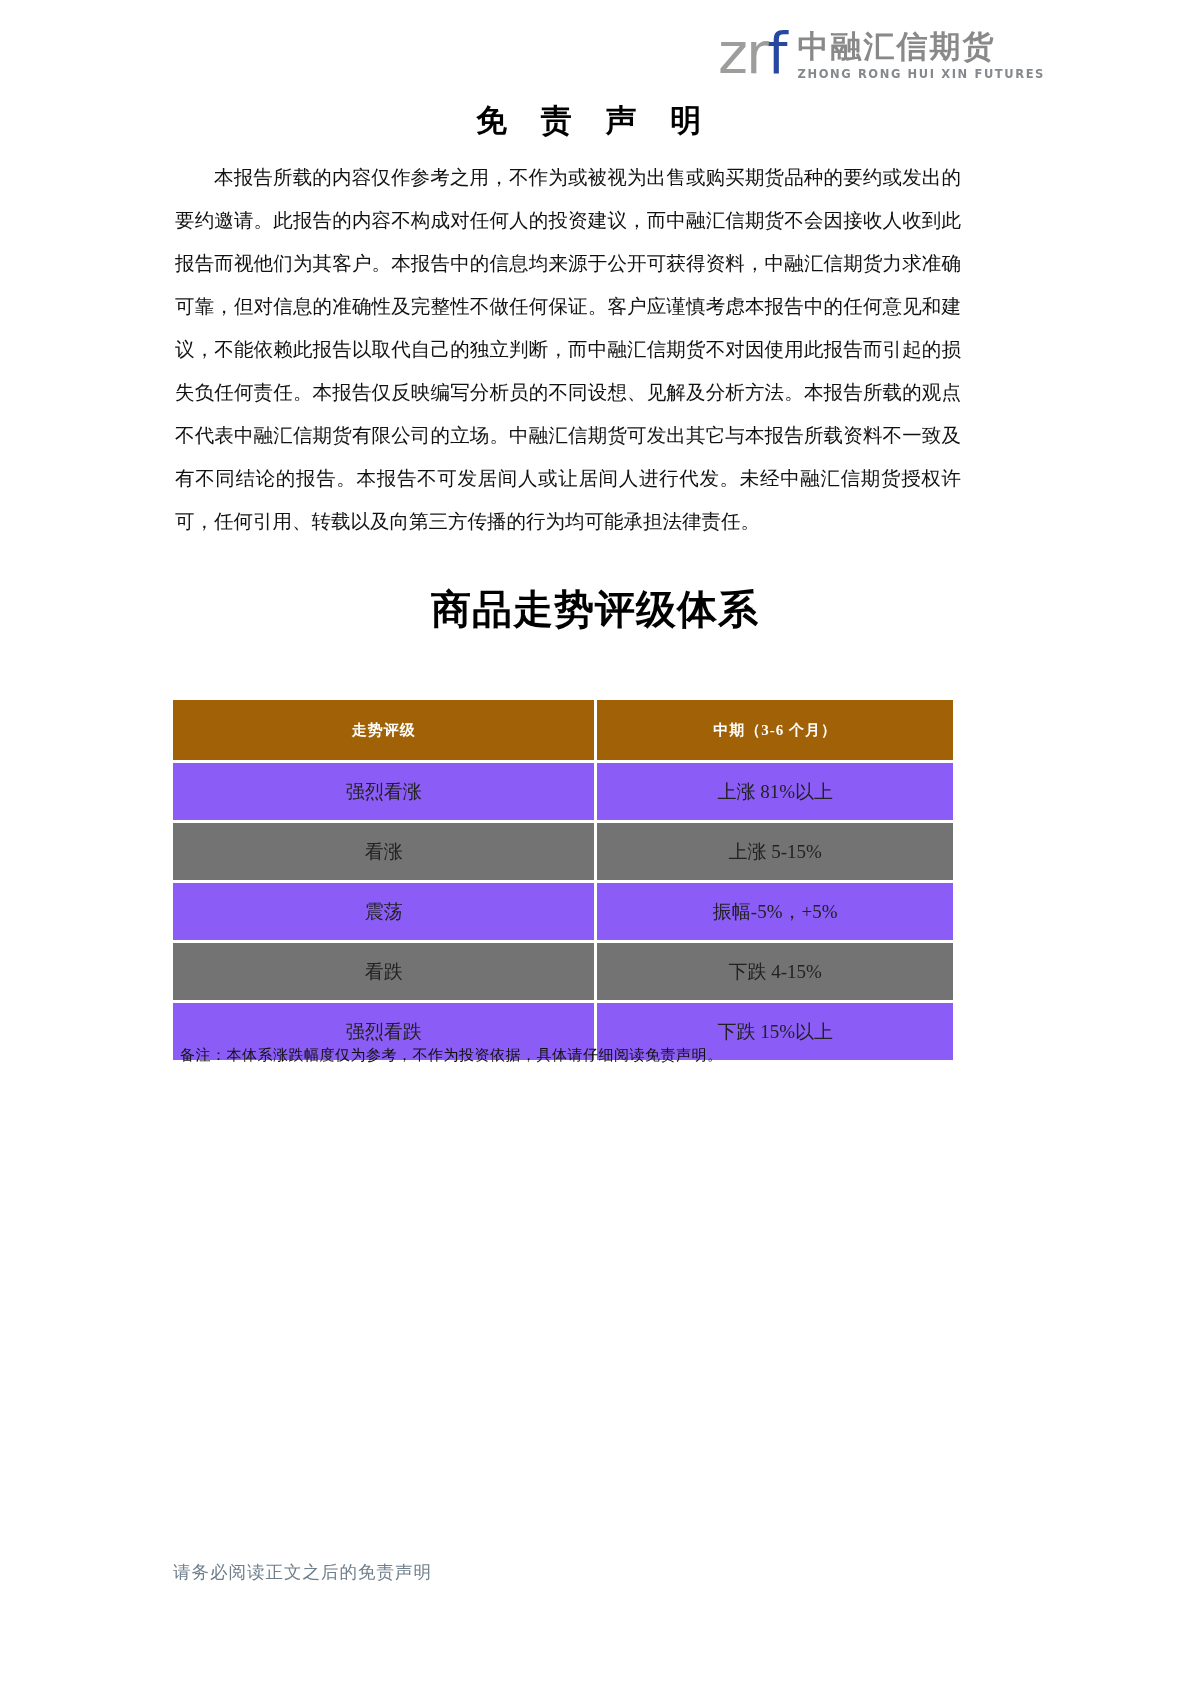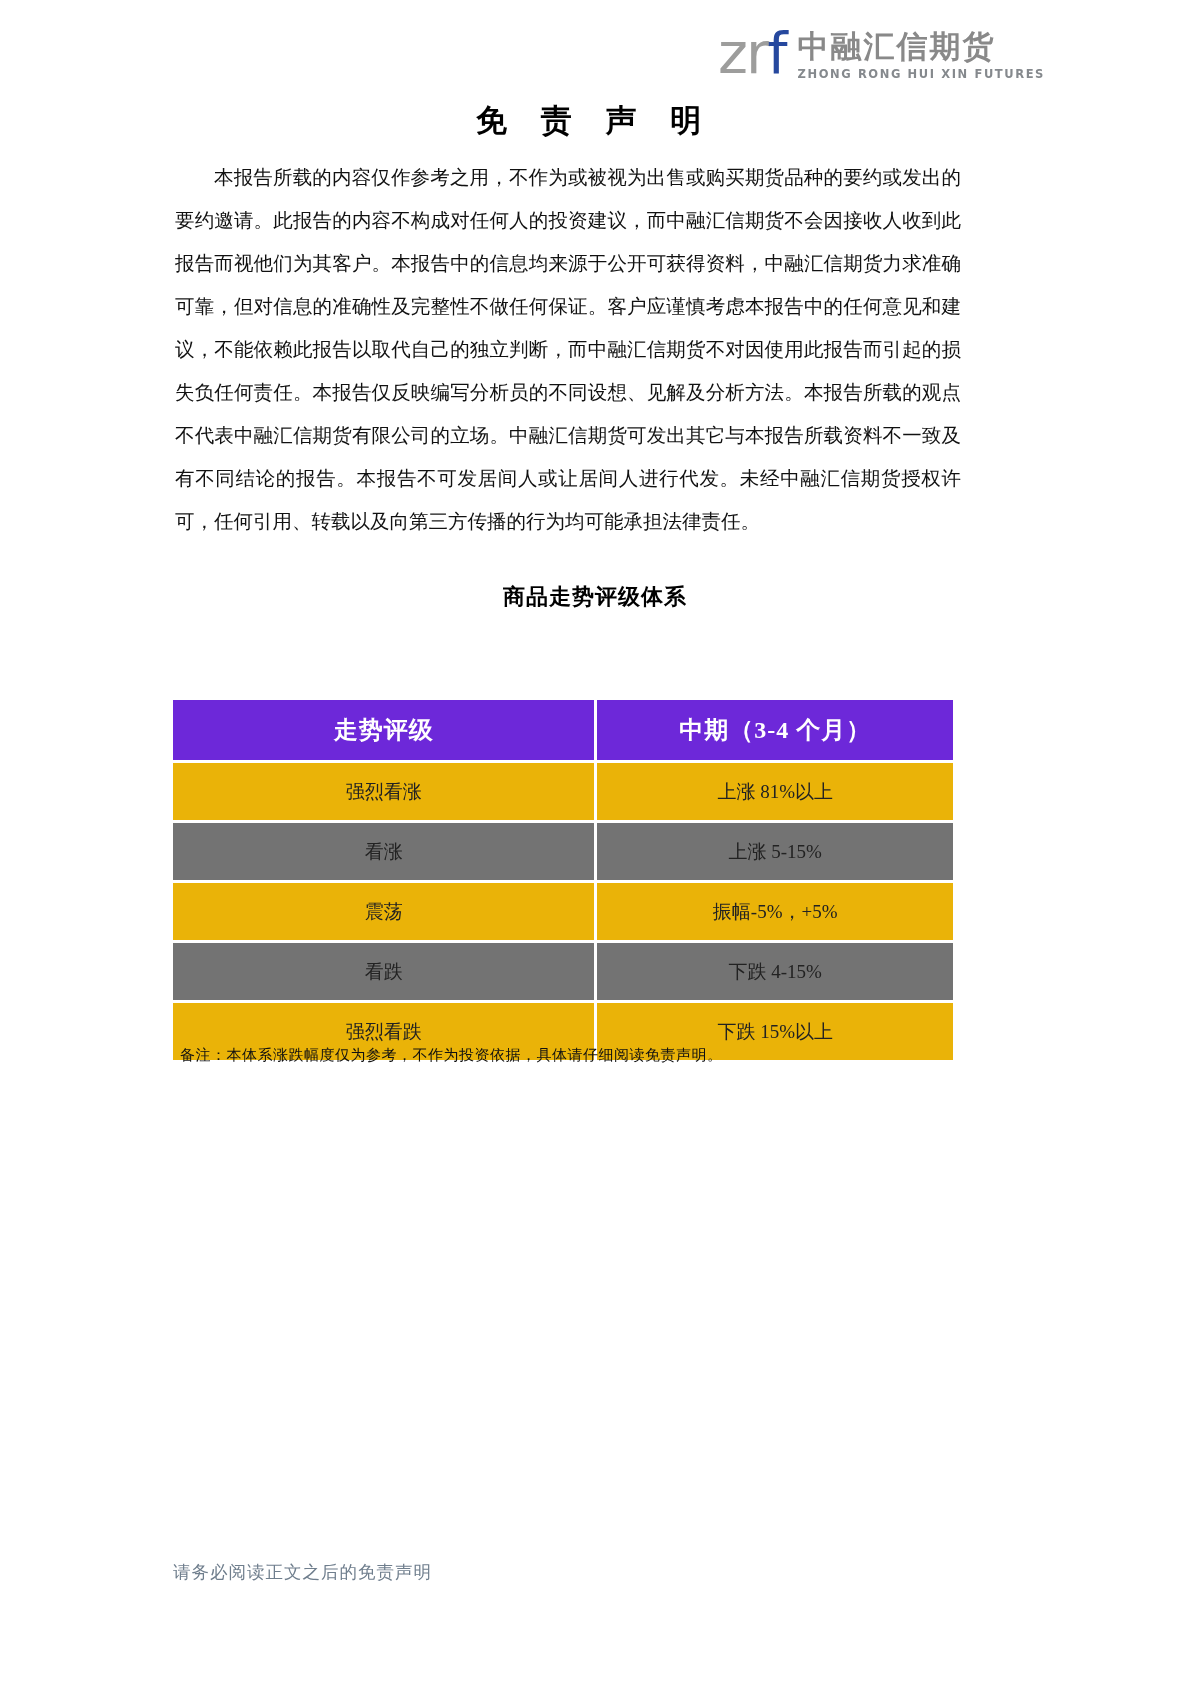--- a/index.html
+++ b/index.html
@@ -30,21 +30,21 @@
   }
 
   
   .doc-title{
     position:absolute;top:100px;left:0;width:100%;
     text-align:center;font-size:31px;font-weight:700;color:#000;
     letter-spacing:13px;margin:0;
   }
   .section-title{
     position:absolute;top:582px;left:0;width:100%;
-    text-align:center;font-size:22px;font-weight:800;color:#000;margin:0;
+    text-align:center;font-size:40px;font-weight:800;color:#000;margin:0;
     font-family:"DejaVu Sans","Liberation Sans",sans-serif;
     letter-spacing:1px;
   }
 
   
   .disclaimer{
     position:absolute;top:156px;left:175px;width:786px;
     font-size:19.5px;line-height:43px;text-align:justify;
     text-indent:2em;margin:0;color:#111;
   }
@@ -54,26 +54,26 @@
     position:absolute;top:697px;left:170px;width:786px;
     border-collapse:collapse;table-layout:fixed;
   }
   .rating-table col.c1{width:54.2%;}
   .rating-table col.c2{width:45.8%;}
   .rating-table th,.rating-table td{
     border:3px solid #ffffff;text-align:center;vertical-align:middle;
     padding:0;
   }
   .rating-table th{
-    background:#6d28d9;color:#ffffff;font-weight:700;font-size:24px;
+    background:#a16207;color:#ffffff;font-weight:700;font-size:15px;
     height:60px;font-family:"Liberation Serif","DejaVu Serif",serif;
     letter-spacing:1px;
   }
   .rating-table td{height:57px;font-size:19px;color:#222;}
-  .rating-table tr.row-gray td{background:#eab308;}
+  .rating-table tr.row-gray td{background:#8b5cf6;}
   .rating-table tr.row-blue td{background:#737373;}
 
   .table-note{
     position:absolute;top:1046px;left:180px;margin:0;
     font-size:15px;color:#111;letter-spacing:0.5px;
   }
 
   
   .page-footer{
     position:absolute;top:1560px;left:173px;
@@ -100,21 +100,21 @@
   <h2 class="section-title">商品走势评级体系</h2>
 
   <table class="rating-table">
     <colgroup>
         <col class="c1">
         <col class="c2">
       </colgroup>
     <thead>
       <tr>
         <th>走势评级</th>
-        <th>中期（3-4 个月）</th>
+        <th>中期（3-6 个月）</th>
       </tr>
     </thead>
     <tbody>
       <tr class="row-gray">
         <td>强烈看涨</td>
         <td>上涨 81%以上</td>
       </tr>
       <tr class="row-blue">
         <td>看涨</td>
         <td>上涨 5-15%</td>

